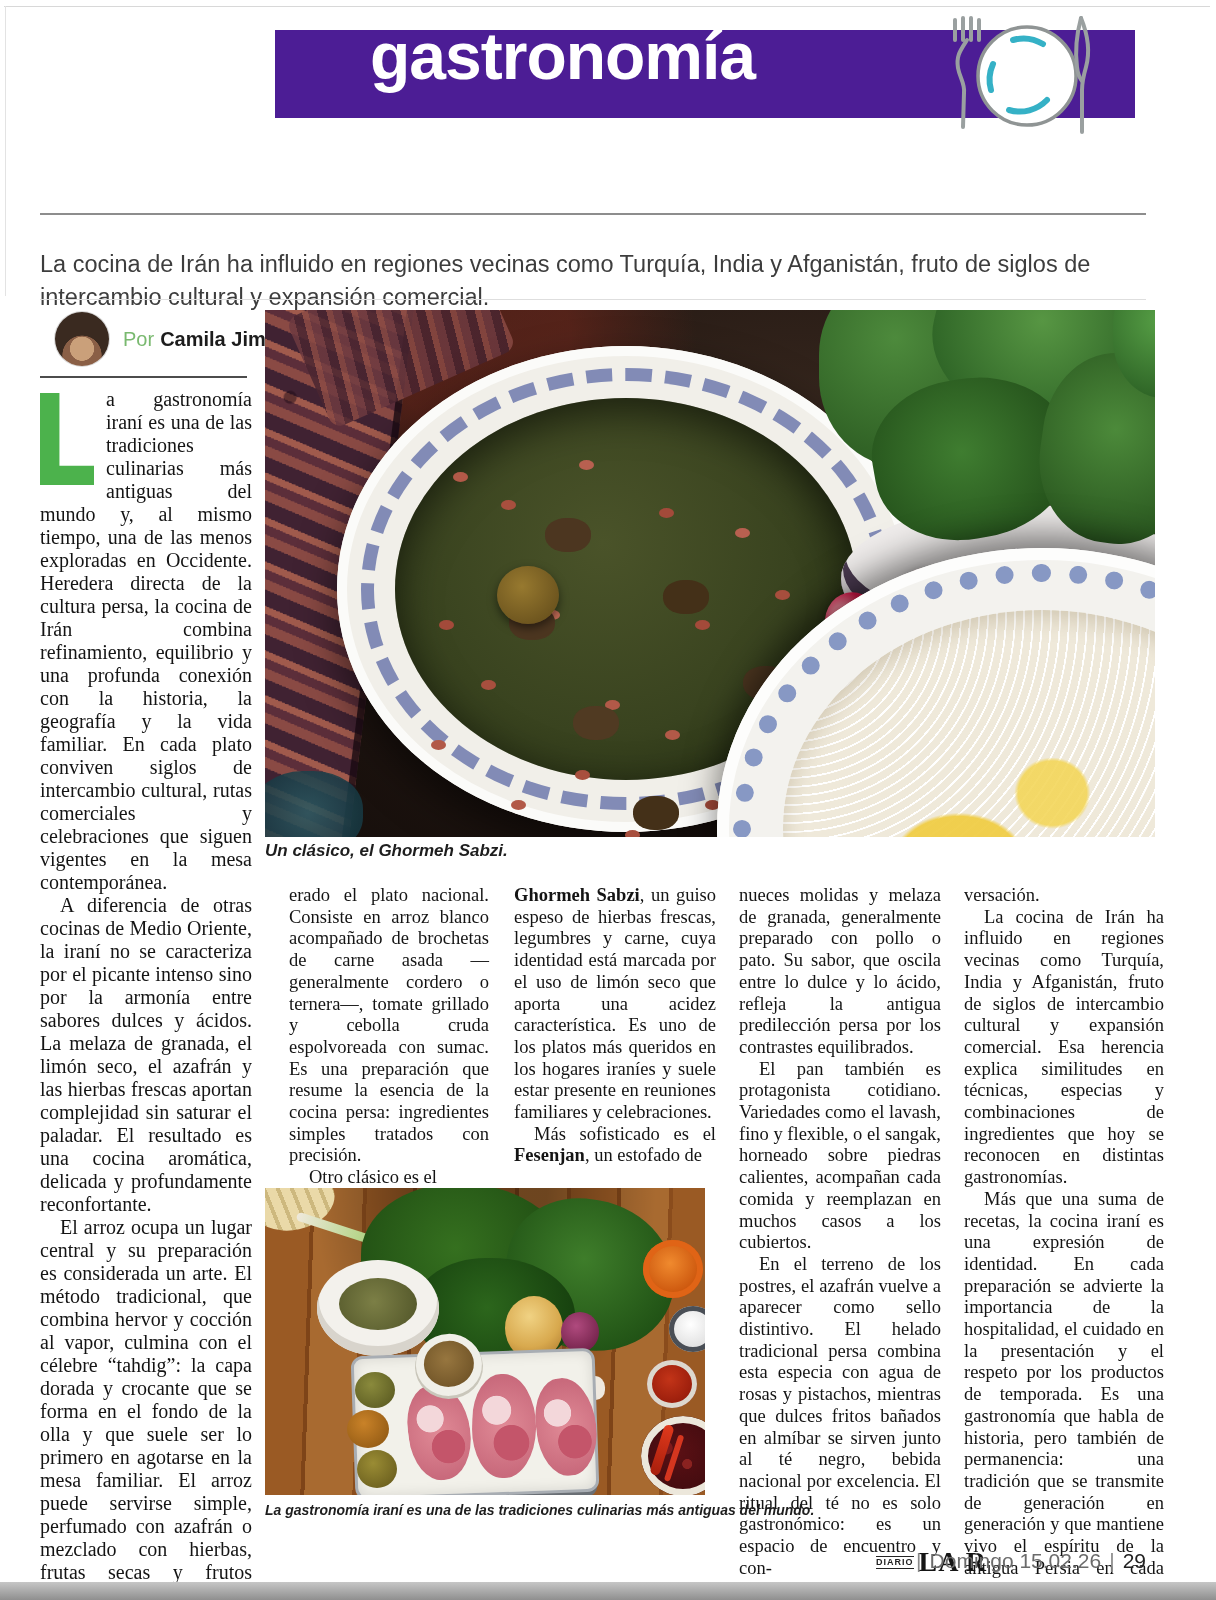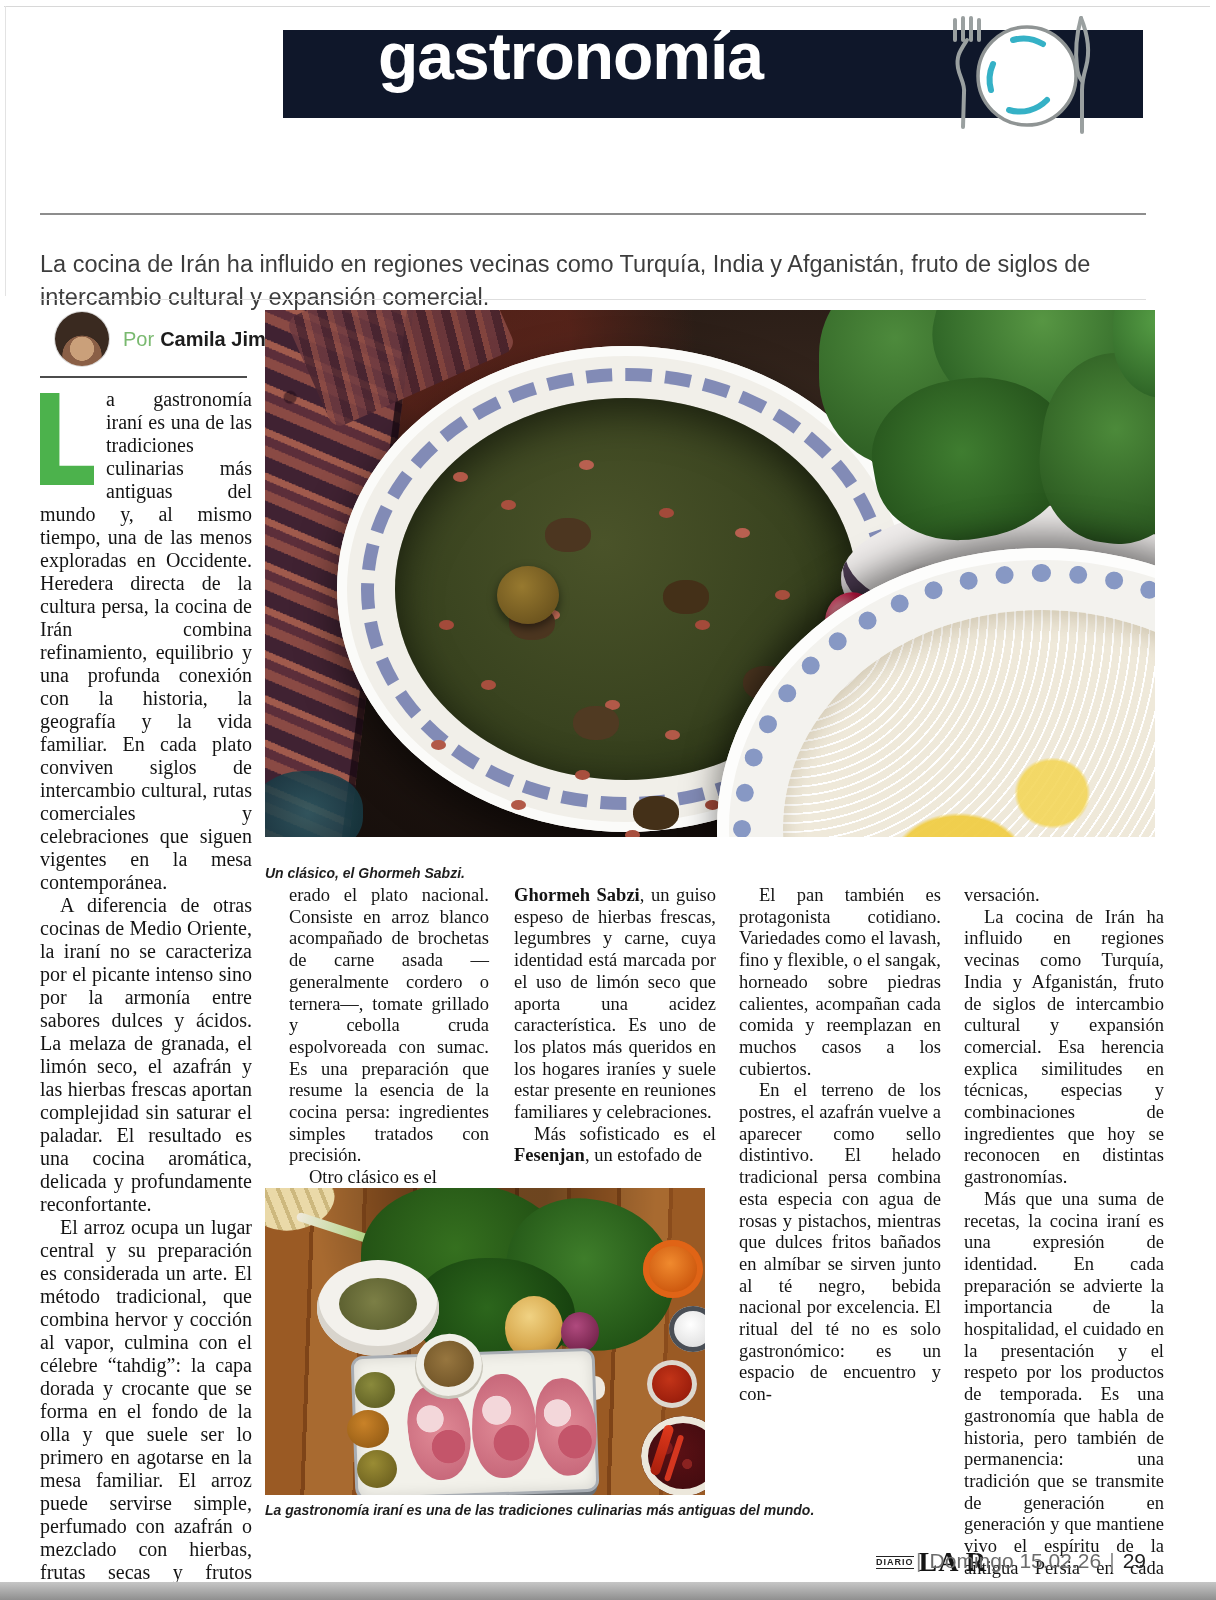--- a/index.html
+++ b/index.html
@@ -2,21 +2,21 @@
 <html><head>
 <meta charset="utf-8">
 <style>
   html,body{margin:0;padding:0;background:#ffffff;}
   .page{position:relative;width:1216px;height:1600px;background:#ffffff;overflow:hidden;
         font-family:"Liberation Sans",sans-serif;}
   .scan-edge-top{position:absolute;left:4px;top:6px;width:1206px;height:1px;background:#d8d8d8;}
   .scan-edge-left{position:absolute;left:5px;top:6px;width:1px;height:290px;background:#e3e3e3;}
 
   
-  .banner{position:absolute;left:275px;top:30px;width:860px;height:88px;background:#0f172a;z-index:1;margin-left:8px;}
+  .banner{position:absolute;left:275px;top:30px;width:860px;height:88px;background:#4c1d95;z-index:1;}
   .banner-title{position:absolute;left:95px;top:-12px;font-size:66px;font-weight:bold;color:#ffffff;
                 letter-spacing:-1px;font-family:"Liberation Sans",sans-serif;}
   .cutlery{position:absolute;left:925px;top:12px;z-index:2;}
 
   .headline{position:absolute;left:40px;top:124px;font-size:57px;font-weight:400;letter-spacing:-1px;
             color:#1d1d1d;white-space:nowrap;}
   .headline .grn{color:#3fae4a;}
   .rule-dark{position:absolute;left:40px;top:213px;width:1106px;height:2px;background:#8d8d8d;}
   .intro{position:absolute;left:40px;top:224px;width:1106px;font-size:23.5px;line-height:33px;color:#3d3d3d;}
   .rule-light{position:absolute;left:40px;top:299px;width:1106px;height:1px;background:#dedede;}
@@ -104,21 +104,21 @@
         background:
           radial-gradient(ellipse at 34% 58%, rgba(240,205,70,.95) 0 13%, rgba(0,0,0,0) 14%),
           radial-gradient(ellipse at 52% 42%, rgba(243,214,90,.9) 0 9%, rgba(0,0,0,0) 10%),
           radial-gradient(ellipse at 47% 76%, rgba(236,198,60,.85) 0 11%, rgba(0,0,0,0) 12%),
           radial-gradient(ellipse at 64% 62%, rgba(244,220,110,.8) 0 8%, rgba(0,0,0,0) 9%),
           repeating-radial-gradient(circle at 6px 5px, #ffffff 0 1.6px, rgba(0,0,0,0) 2px 9px),
           #efe9da;
         box-shadow:inset 0 8px 22px rgba(120,100,60,.25);}
   .photo-caption{position:absolute;font-style:italic;font-weight:bold;color:#1e1e1e;
                  font-family:"Liberation Sans",sans-serif;}
-  .cap1{left:265px;top:841px;font-size:14px;margin-top:24px;}
+  .cap1{left:265px;top:841px;font-size:17px;}
   .cap2{left:265px;top:1502px;font-size:14px;white-space:nowrap;}
 
   
   .photo2{position:absolute;left:265px;top:1188px;width:440px;height:307px;overflow:hidden;
           background:
             radial-gradient(ellipse at 50% 0%, rgba(0,0,0,.35) 0 20%, rgba(0,0,0,0) 55%),
             repeating-linear-gradient(92deg,#9a5a24 0 46px,#7e4418 46px 50px,#a86a30 50px 98px,#8a4c1c 98px 102px);}
   .p2blob{position:absolute;border-radius:46% 54% 50% 50%;}
   .p2h1{left:96px;top:-4px;width:210px;height:160px;background:radial-gradient(circle at 45% 40%,#35701f,#1e4a12 82%);}
   .p2h2{left:240px;top:12px;width:170px;height:150px;background:radial-gradient(circle at 45% 40%,#3e7d2a,#1f5014 80%);transform:rotate(10deg);}
@@ -261,20 +261,21 @@
 
   <div class="lowcol col-a bodytext">
       <p><span>erado el plato nacional. Consiste en arroz blanco acompañado de brochetas de carne asada —generalmente cordero o ternera—, tomate grillado y cebolla cruda espolvoreada con sumac. Es una preparación que resume la esencia de la cocina persa: ingredientes simples tratados con precisión.</span></p>
       <p class="ind"><span>Otro clásico es el</span></p>
     </div>
   <div class="lowcol col-b bodytext">
       <p><b>Ghormeh Sabzi</b><span>, un guiso espeso de hierbas frescas, legumbres y carne, cuya identidad está marcada por el uso de limón seco que aporta una acidez característica. Es uno de los platos más queridos en los hogares iraníes y suele estar presente en reuniones familiares y celebraciones.</span></p>
       <p class="ind"><span>Más sofisticado es el </span><b>Fesenjan</b><span>, un estofado de</span></p>
     </div>
   <div class="lowcol col-c bodytext">
+      <p><span>nueces molidas y melaza de granada, generalmente preparado con pollo o pato. Su sabor, que oscila entre lo dulce y lo ácido, refleja la antigua predilección persa por los contrastes equilibrados.</span></p>
       <p class="ind"><span>El pan también es protagonista cotidiano. Variedades como el lavash, fino y flexible, o el sangak, horneado sobre piedras calientes, acompañan cada comida y reemplazan en muchos casos a los cubiertos.</span></p>
       <p class="ind"><span>En el terreno de los postres, el azafrán vuelve a aparecer como sello distintivo. El helado tradicional persa combina esta especia con agua de rosas y pistachos, mientras que dulces fritos bañados en almíbar se sirven junto al té negro, bebida nacional por excelencia. El ritual del té no es solo gastronómico: es un espacio de encuentro y con-</span></p>
     </div>
   <div class="lowcol col-d bodytext">
       <p><span>versación.</span></p>
       <p class="ind"><span>La cocina de Irán ha influido en regiones vecinas como Turquía, India y Afganistán, fruto de siglos de intercambio cultural y expansión comercial. Esa herencia explica similitudes en técnicas, especias y combinaciones de ingredientes que hoy se reconocen en distintas gastronomías.</span></p>
       <p class="ind"><span>Más que una suma de recetas, la cocina iraní es una expresión de identidad. En cada preparación se advierte la importancia de la hospitalidad, el cuidado en la presentación y el respeto por los productos de temporada. Es una gastronomía que habla de historia, pero también de permanencia: una tradición que se transmite de generación en generación y que mantiene vivo el espíritu de la antigua Persia en cada mesa.</span></p>
     </div>
 
   <div class="photo2">

